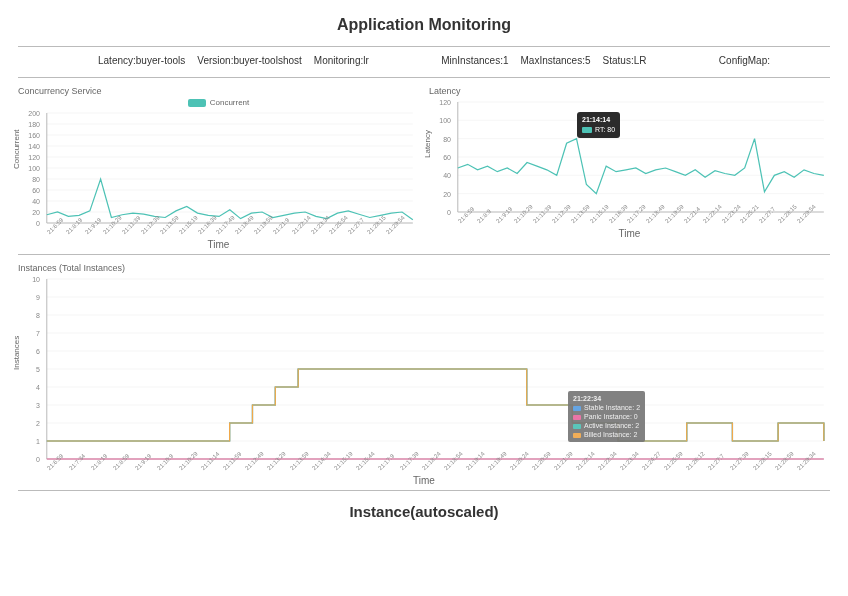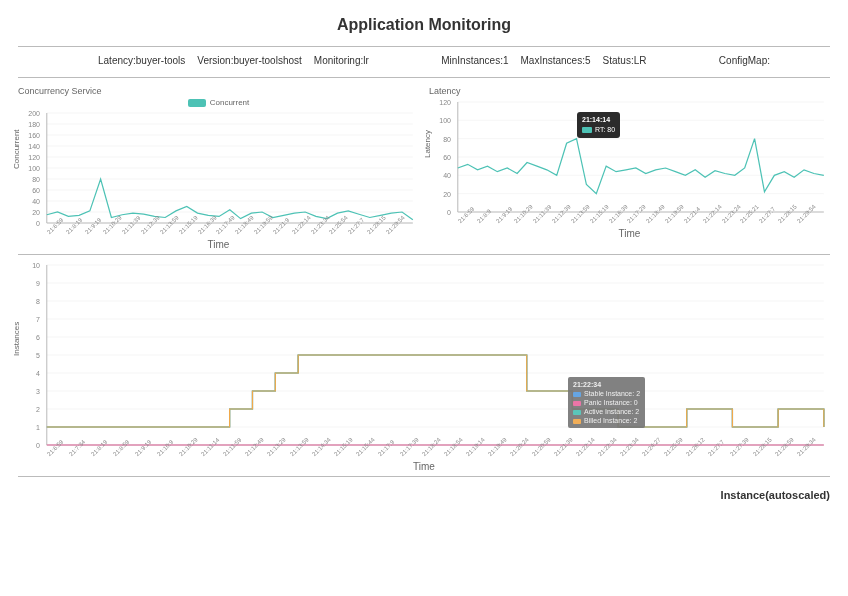--- a/index.html
+++ b/index.html
@@ -24,21 +24,21 @@
   .yaxis-label { position: absolute; left: -2px; top: 50%; transform: translateY(-50%) rotate(-90deg); transform-origin: left center; font-size: 8px; color: #666; white-space: nowrap; }
   .xaxis-label { text-align: center; font-size: 10px; color: #666; padding-top: 2px; }
   .yticks { position: absolute; left: 0; top: 0; height: 100%; width: 24px; }
   .ytick { position: absolute; right: 2px; font-size: 7px; color: #888; transform: translateY(-50%); }
   .xticks { display: flex; justify-content: space-between; font-size: 6px; color: #888; padding: 2px 24px 0 28px; }
   .xticks span { transform: rotate(-45deg); transform-origin: left top; white-space: nowrap; width: 10px; display: inline-block; }
   .tooltip { position: absolute; background: #2b2b2b; color: #fff; font-size: 7px; padding: 3px 5px; border-radius: 3px; pointer-events: none; line-height: 1.4; }
   .tooltip .sw { width: 10px; height: 6px; display: inline-block; margin-right: 3px; vertical-align: middle; border-radius: 1px; }
   .tooltip2 { position: absolute; background: #777; color: #eee; font-size: 7px; padding: 3px 5px; border-radius: 2px; line-height: 1.3; opacity: 0.92; }
   .tooltip2 .sw { width: 8px; height: 5px; display: inline-block; margin-right: 3px; vertical-align: middle; border-radius: 1px; }
-  .footer-title { text-align: right; font-weight: bold; font-size: 11px; padding: 6px 0; }
+  .footer-title { text-align: center; font-weight: bold; font-size: 15px; padding: 6px 0; }
   svg line.grid { stroke: #eee; stroke-width: 0.5; }
   svg line.axis { stroke: #bbb; stroke-width: 1; }
   svg polyline.series { fill: none; stroke-width: 1.2; }
 </style>
 </head>
 <body>
 
 <div class="page">
   <div class="title">Application Monitoring</div>
   <div class="hr"></div>
@@ -174,20 +174,21 @@
             <span>21:29:54</span>
           </div>
         <div class="xaxis-label">Time</div>
       </div>
     </div>
   </div>
 
   <div class="hr"></div>
 
   <div class="chart">
+    <div class="chart-title">Instances (Total Instances)</div>
     <div class="plot-wrap">
       <span class="yaxis-label">Instances</span>
       <div class="yticks" id="yticks-2">
           <span class="ytick" style="top: 96.8421%;">0</span>
           <span class="ytick" style="top: 87.3684%;">1</span>
           <span class="ytick" style="top: 77.8947%;">2</span>
           <span class="ytick" style="top: 68.4211%;">3</span>
           <span class="ytick" style="top: 58.9474%;">4</span>
           <span class="ytick" style="top: 49.4737%;">5</span>
           <span class="ytick" style="top: 40%;">6</span>

